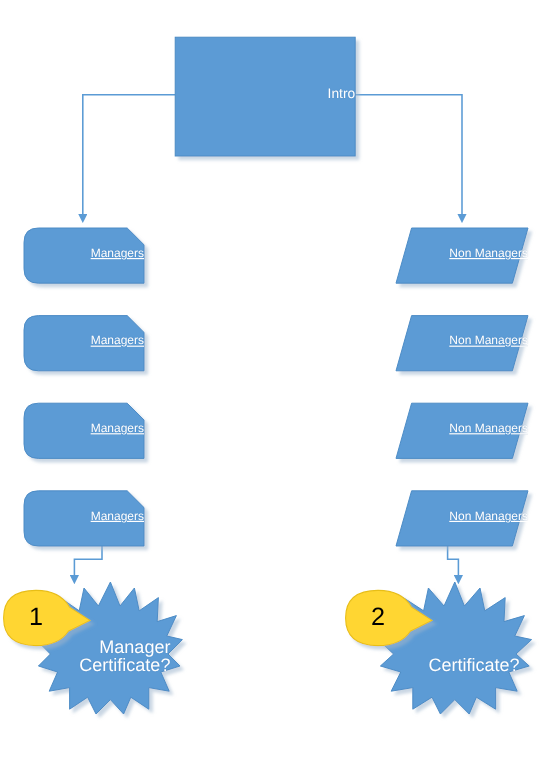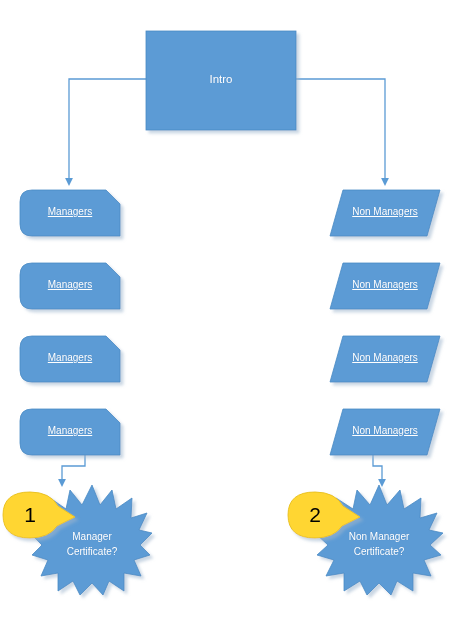--- a/index.html
+++ b/index.html
@@ -21,34 +21,34 @@
     left: 0;
     top: 0;
     width: 458px;
     height: 634px;
     overflow: visible;
   }
   .shape-label {
     position: absolute;
     color: #ffffff;
     font-family: "Liberation Sans", sans-serif;
-    text-align: center;
+    text-align: right;
     pointer-events: none;
     line-height: 1.18;
     text-shadow: 0 0 1px rgba(60,100,150,0.30);
   }
   .intro-label {
     font-size: 11.5px;
   }
   .box-label {
     font-size: 10px;
     text-decoration: underline;
   }
   .star-label {
-    font-size: 10px;
+    font-size: 15px;
   }
   .callout-num {
     position: absolute;
     color: #000000;
     font-family: "Liberation Sans", sans-serif;
     font-size: 21px;
     text-align: center;
     pointer-events: none;
   }
 </style>
@@ -142,19 +142,18 @@
   <div class="shape-label box-label" style="left:20px; top:425px; width:100px;">Managers</div>
 
   <div class="shape-label box-label" style="left:330px; top:206px; width:110px;">Non Managers</div>
   <div class="shape-label box-label" style="left:330px; top:279px; width:110px;">Non Managers</div>
   <div class="shape-label box-label" style="left:330px; top:352px; width:110px;">Non Managers</div>
   <div class="shape-label box-label" style="left:330px; top:425px; width:110px;">Non Managers</div>
 
   <div class="shape-label star-label" style="left:42px; top:531px; width:100px;">Manager</div>
   <div class="shape-label star-label" style="left:42px; top:546px; width:100px;">Certificate?</div>
 
-  <div class="shape-label star-label" style="left:325px; top:531px; width:108px;">Non Manager</div>
   <div class="shape-label star-label" style="left:325px; top:546px; width:108px;">Certificate?</div>
 
   <div class="callout-num" style="left:10px; top:503px; width:40px;">1</div>
   <div class="callout-num" style="left:295px; top:503px; width:40px;">2</div>
 
 </div>
 
 </body></html>

